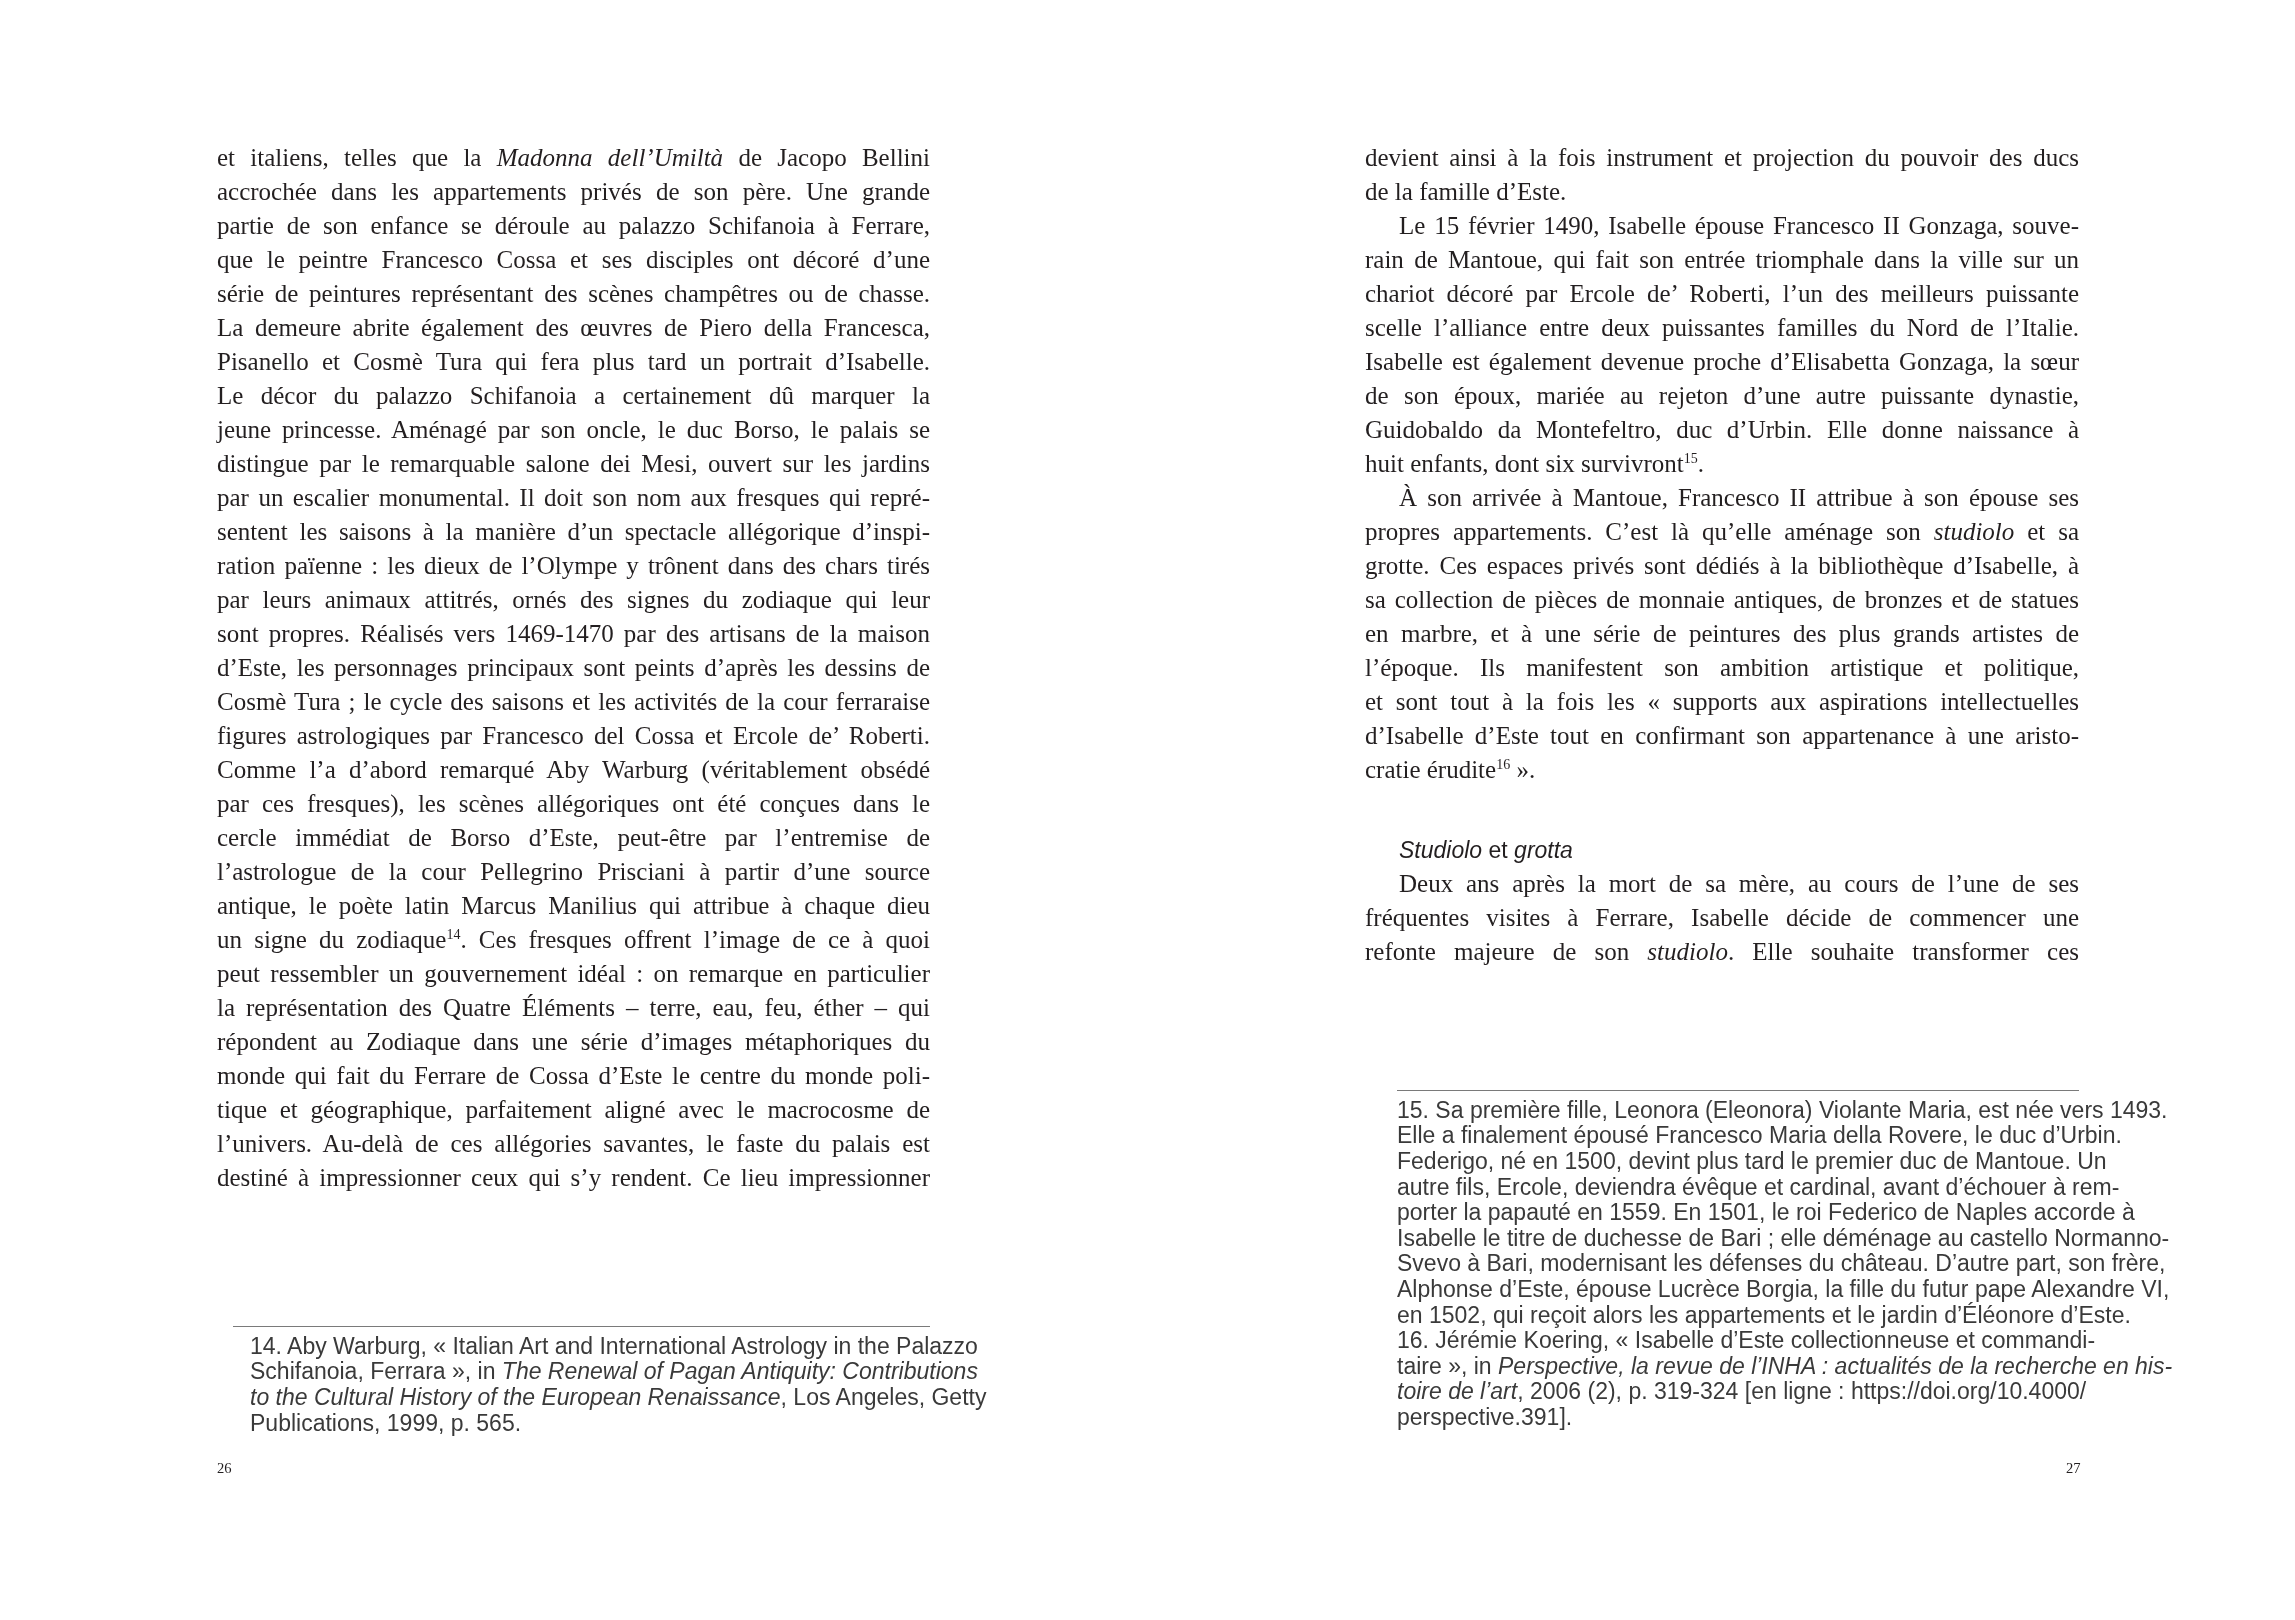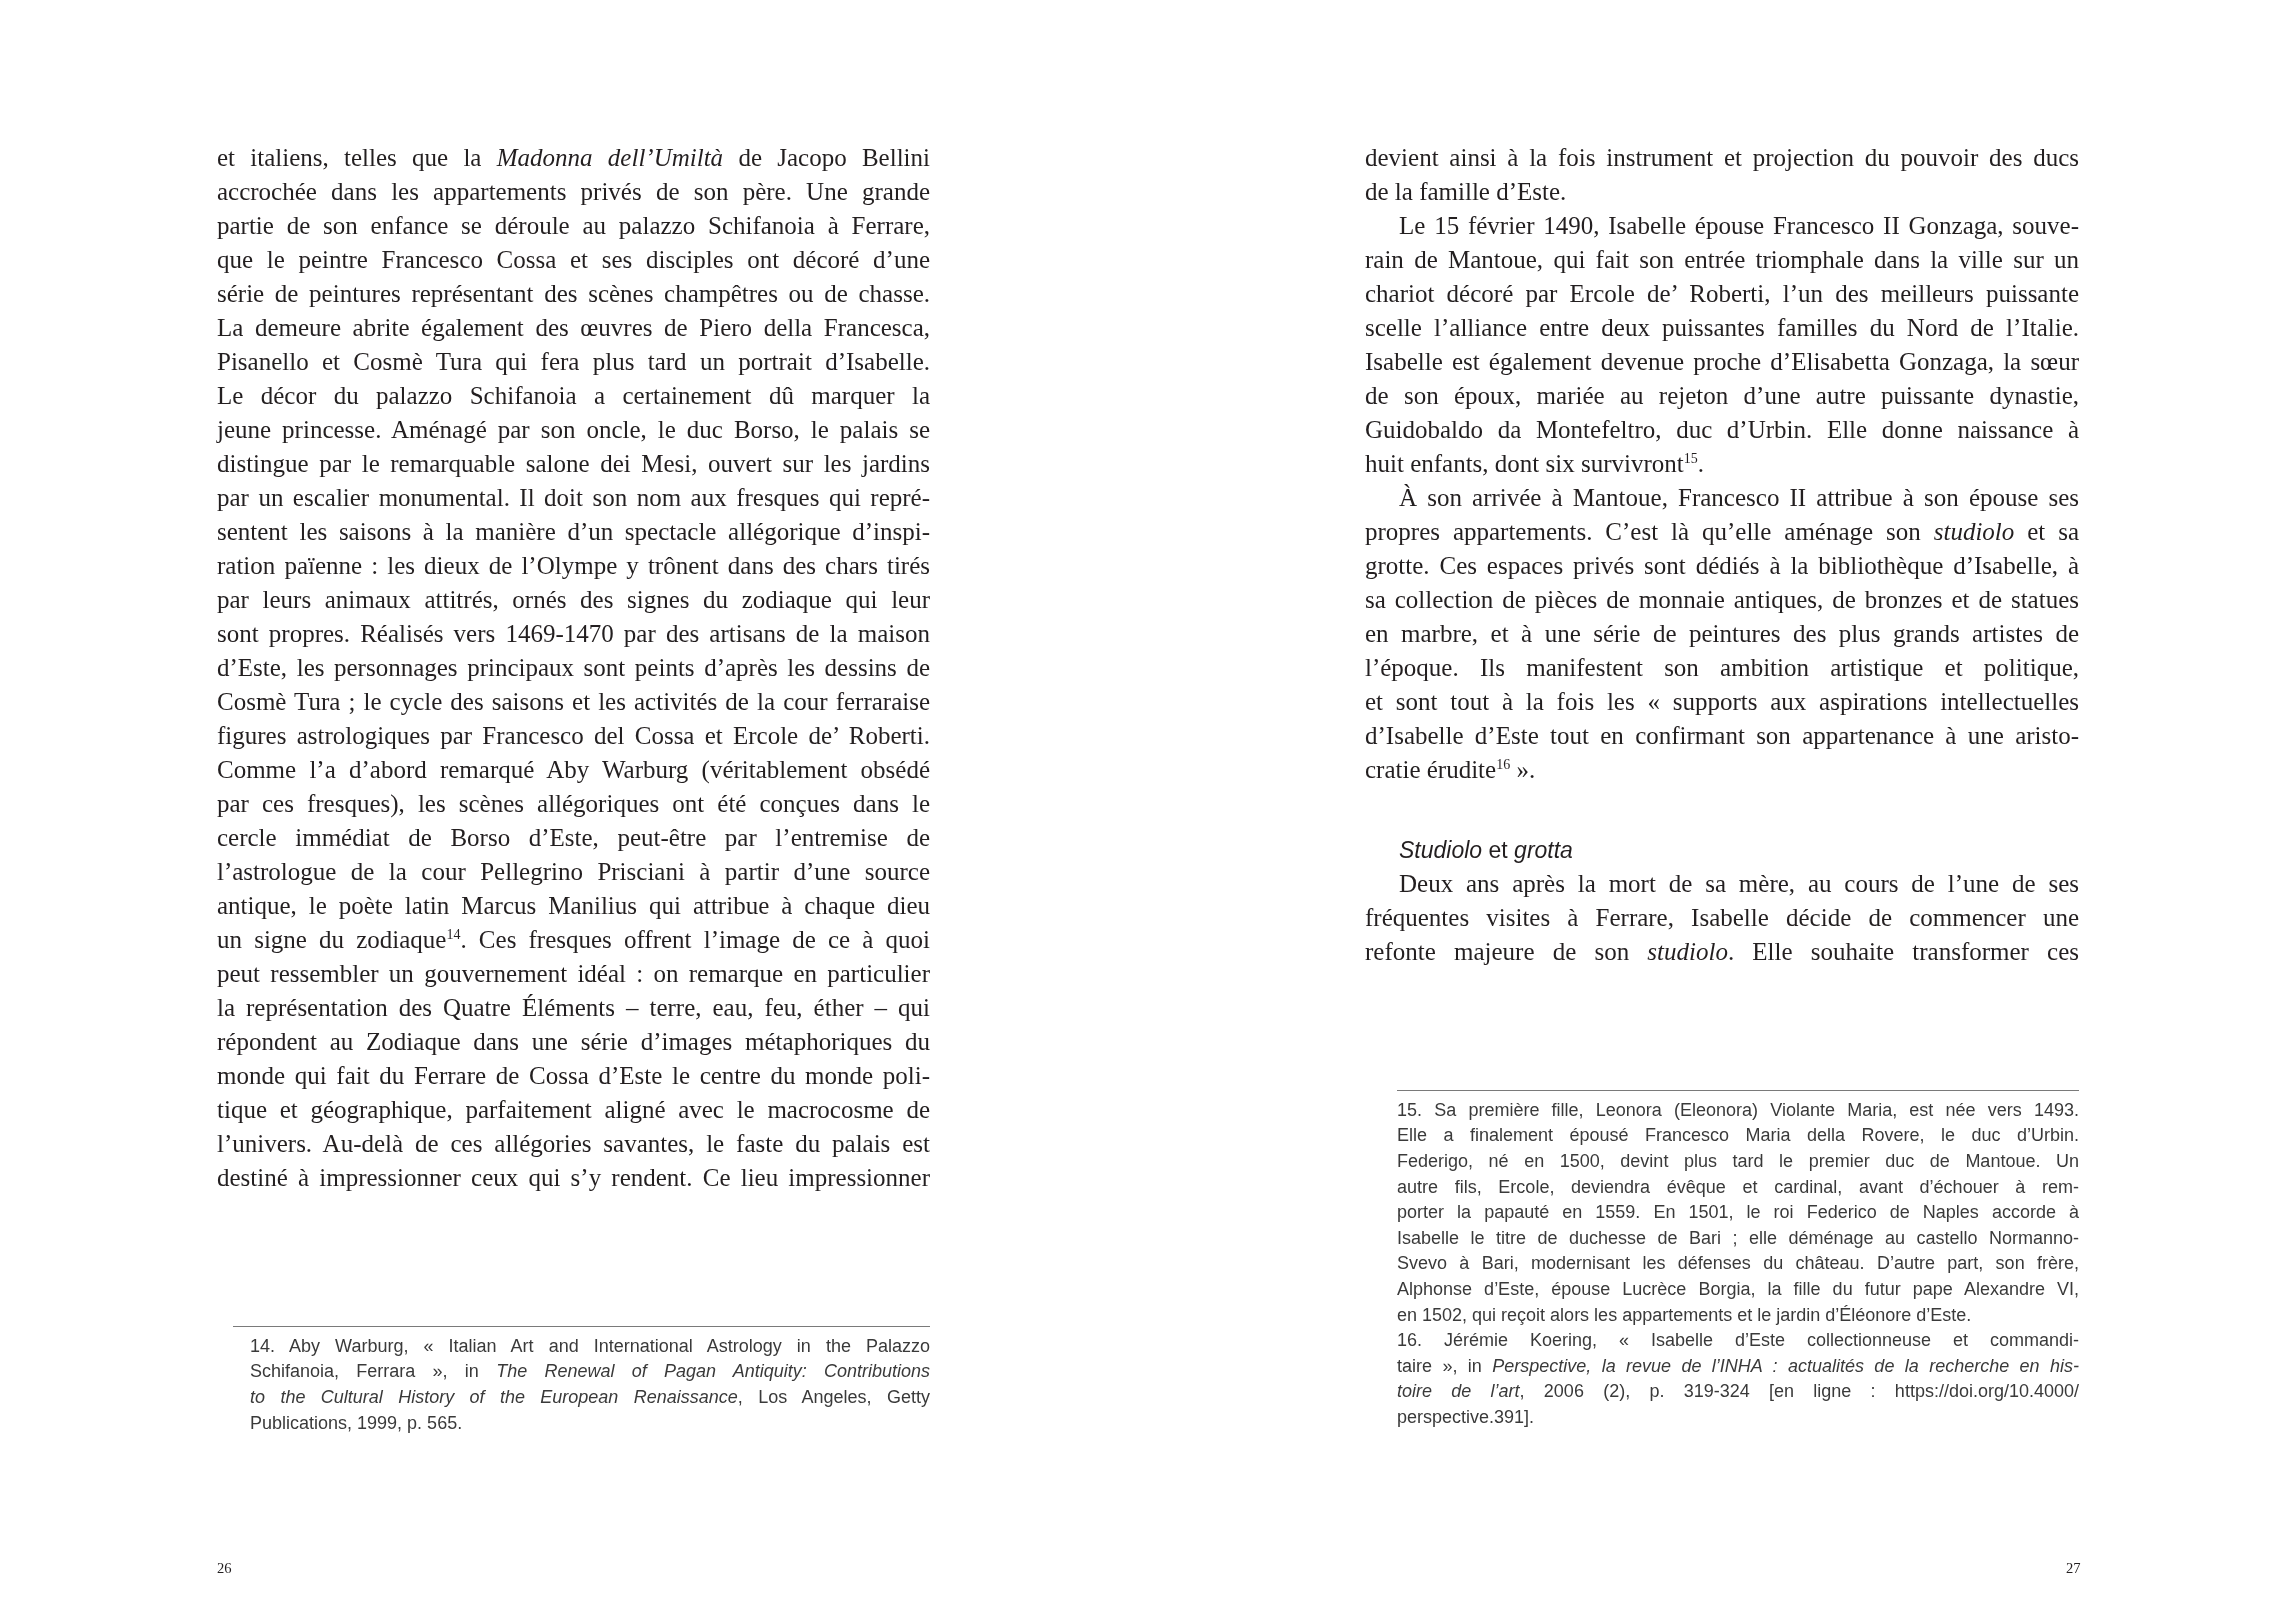--- a/index.html
+++ b/index.html
@@ -36,34 +36,34 @@
     font-size: 23px;
     color: #231f20;
     margin-top: 46px;
     white-space: nowrap;
   }
   .section-heading em { font-style: italic; }
 
   .footnotes {
     position: absolute;
     font-family: "Liberation Sans", "DejaVu Sans", sans-serif;
-    font-size: 18px;
+    font-size: 23px;
     line-height: 25.6px;
     color: #3a3a3a;
   }
   .page-left .footnotes { left: 233px; top: 1326px; width: 697px; }
   .page-right .footnotes { left: 250px; top: 1090px; width: 682px; }
   .footnote-rule { height: 0; border-top: 1.7px solid #7a7a7a; margin-bottom: 6.9px; }
   .footnotes .line { display: block; text-align: justify; text-align-last: justify; white-space: nowrap; height: 25.6px; }
   .footnotes .line.last { text-align-last: left; }
   .page-left .footnotes .fn-text { padding-left: 17px; }
 
   .folio {
     position: absolute;
-    top: 1560px;
+    top: 1460px;
     font-family: "Liberation Serif", "DejaVu Serif", serif;
     font-size: 14.6px;
     color: #231f20;
   }
   .page-left .folio { left: 217px; }
   .page-right .folio { left: 919px; }
 </style>
 </head>
 <body>
 

